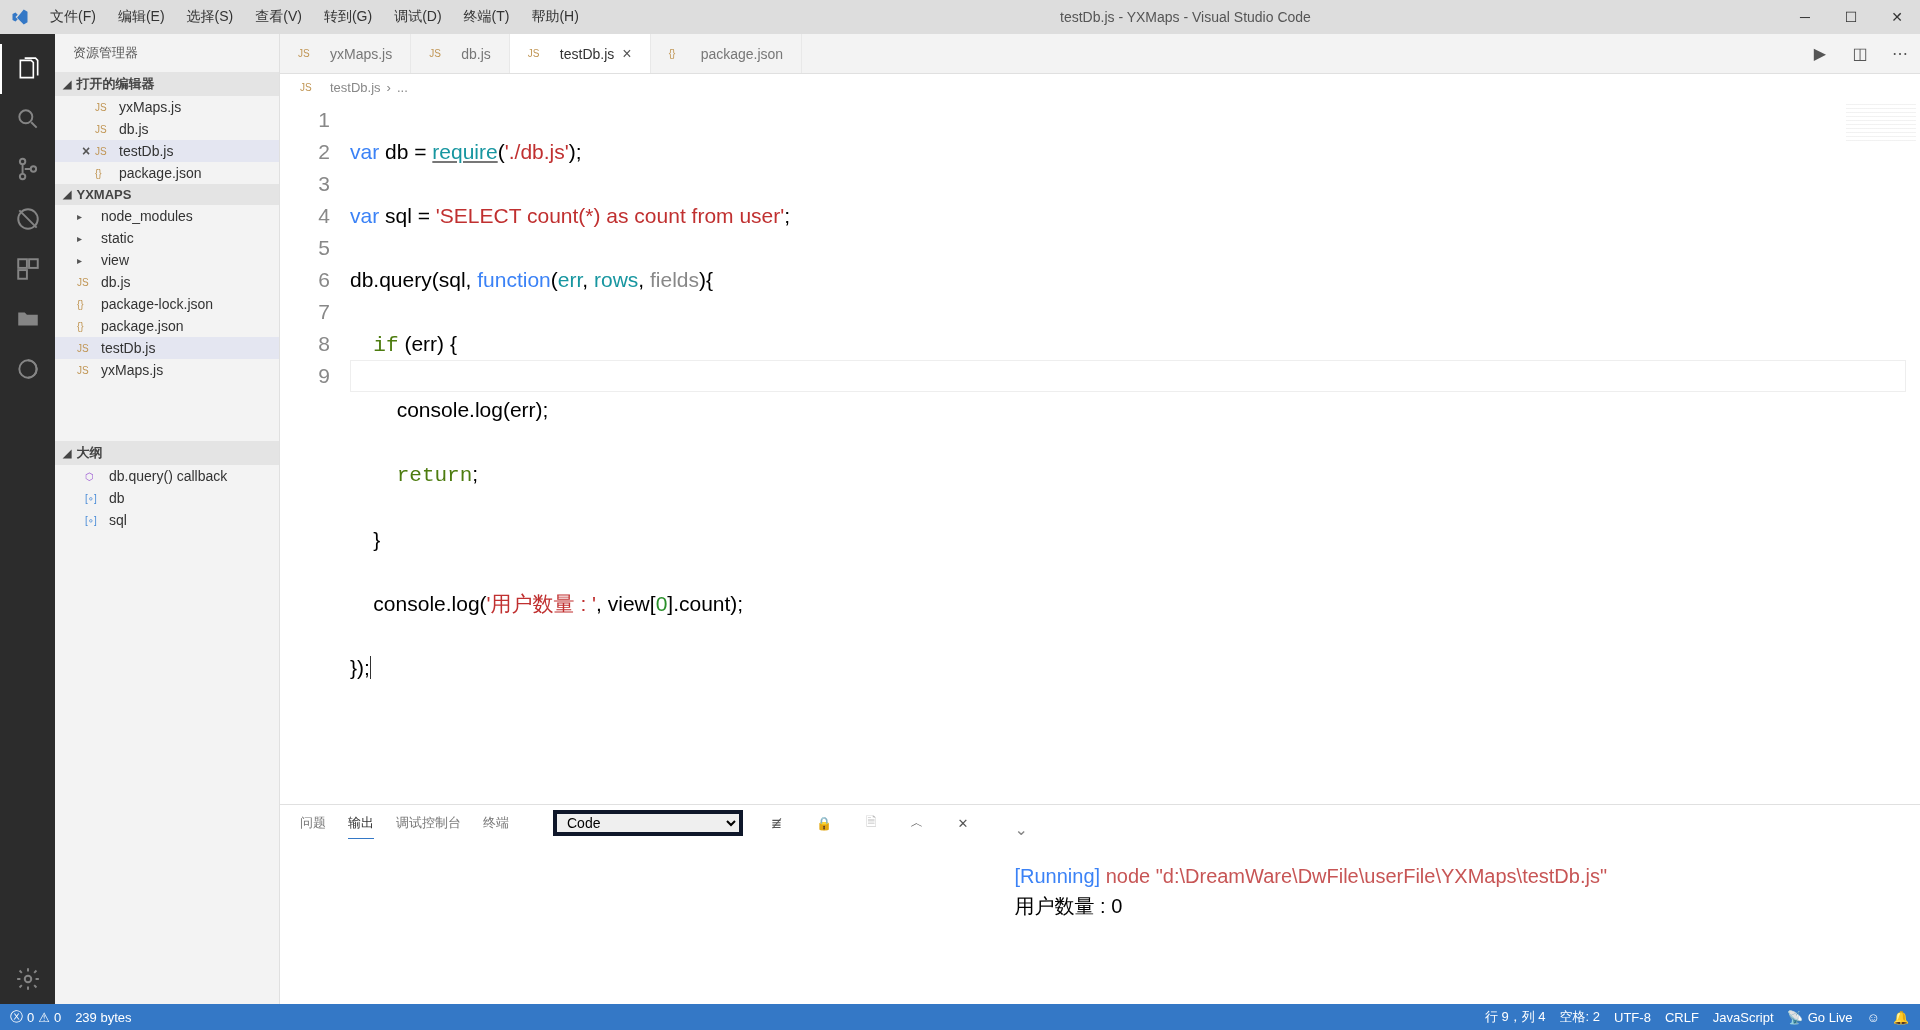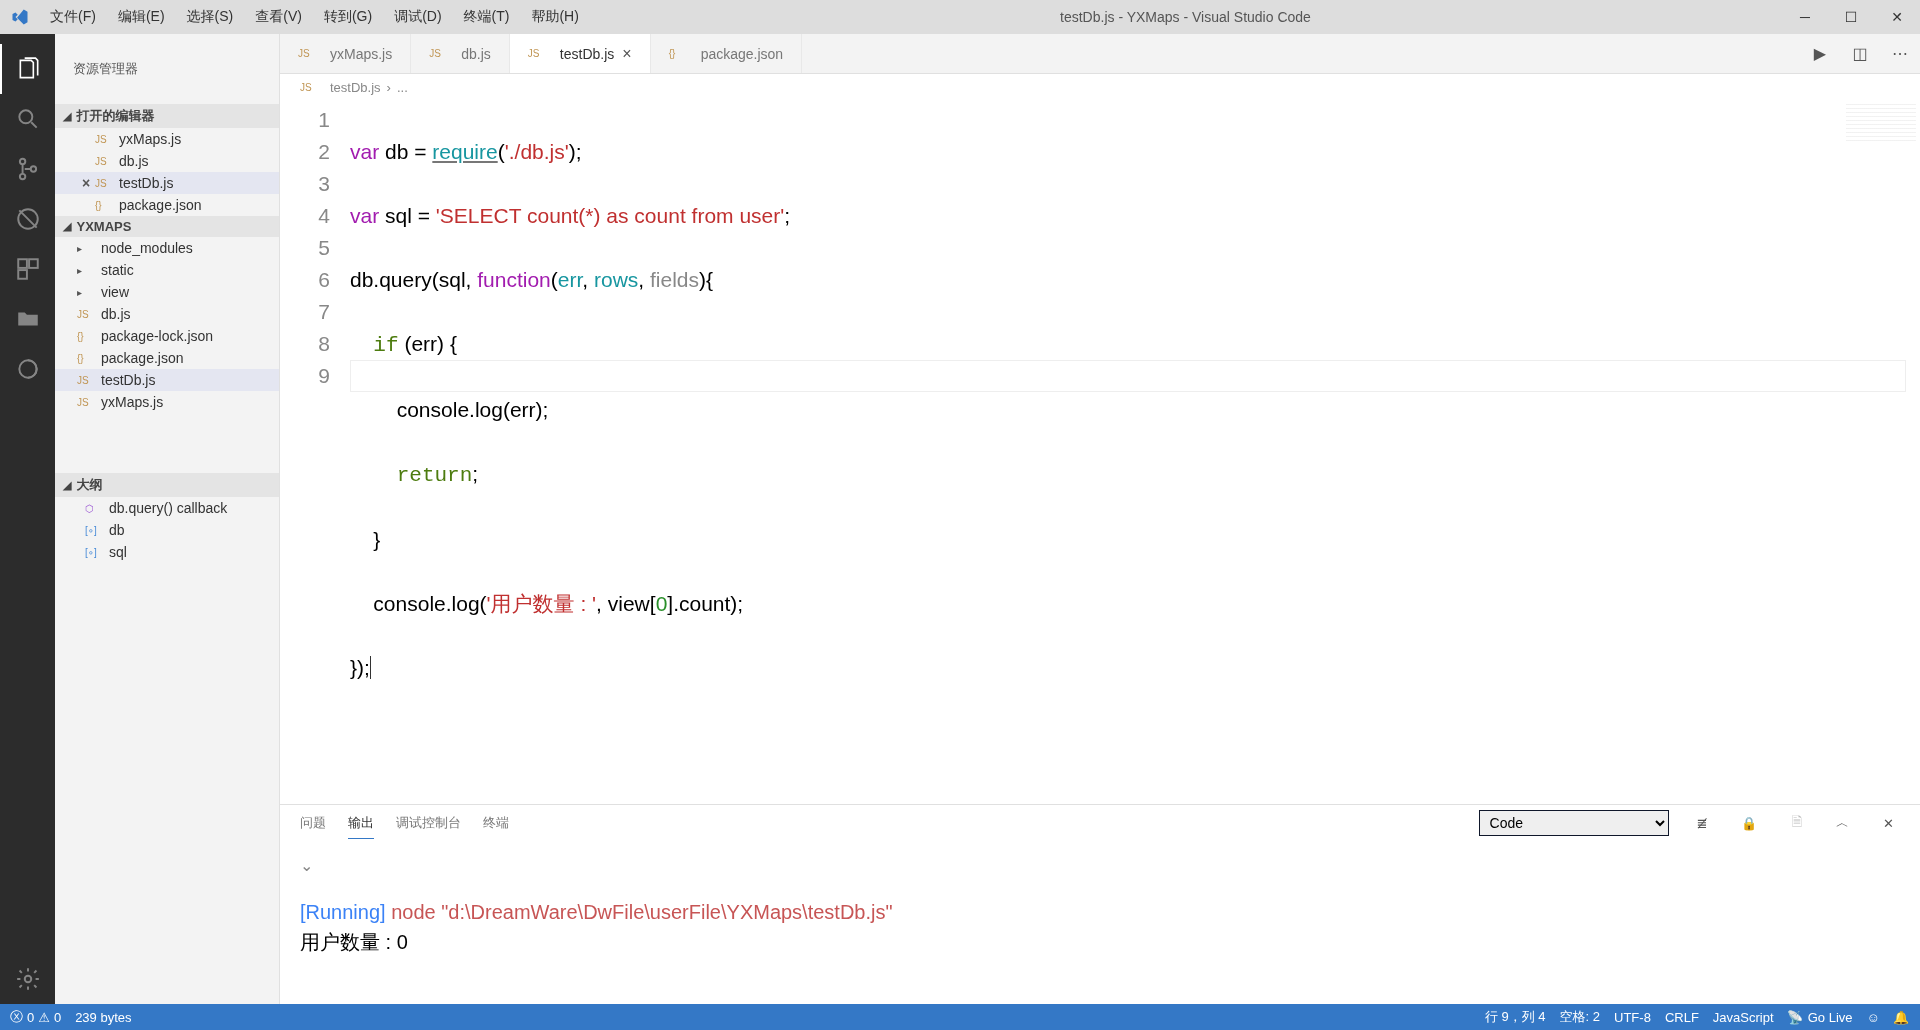--- a/index.html
+++ b/index.html
@@ -11,21 +11,21 @@
 .titlebar .menus span { padding: 0 10px; cursor: pointer; }
 .titlebar .wintitle { flex: 1; text-align: center; color: #555; }
 .titlebar .wincontrols { display: flex; }
 .titlebar .wincontrols div { width: 46px; height: 34px; display: flex; align-items: center; justify-content: center; cursor: pointer; }
 .main { flex: 1; display: flex; min-height: 0; }
 .activitybar { width: 55px; background: #2c2c2c; display: flex; flex-direction: column; align-items: center; padding-top: 10px; }
 .activitybar .aitem { width: 55px; height: 50px; display: flex; align-items: center; justify-content: center; cursor: pointer; color: #858585; }
 .activitybar .aitem.active { color: #fff; border-left: 2px solid #fff; }
 .activitybar .spacer { flex: 1; }
 .sidebar { width: 225px; background: #f3f3f3; display: flex; flex-direction: column; border-right: 1px solid #e0e0e0; }
-.sidebar .title { padding: 26px 18px; font-size: 13px; color: #555; }
+.sidebar .title { padding: 10px 18px; font-size: 13px; color: #555; }
 .section-head { background: #e4e4e4; padding: 3px 8px; font-size: 13px; font-weight: bold; color: #444; display: flex; align-items: center; cursor: pointer; }
 .section-head .chev { margin-right: 5px; font-size: 11px; }
 .sidebar .item { padding: 3px 8px 3px 22px; font-size: 14px; color: #333; display: flex; align-items: center; cursor: pointer; }
 .sidebar .item.indent2 { padding-left: 30px; }
 .sidebar .item.active { background: #e4e6f1; }
 .sidebar .item .close { width: 18px; text-align: center; color: #555; font-weight: bold; }
 .sidebar .item .nocl { width: 18px; }
 .fileicon { width: 20px; font-size: 10px; font-weight: normal; margin-right: 4px; display: inline-flex; align-items: center; }
 .fileicon.js { color: #c09553; }
 .fileicon.json { color: #c09553; }
@@ -39,33 +39,33 @@
 .tab.active { background: #fff; color: #333; }
 .tab .tclose { color: #555; font-size: 16px; }
 .tabs .tspacer { flex: 1; }
 .tabs .tbtn { width: 40px; display: flex; align-items: center; justify-content: center; color: #555; cursor: pointer; }
 .breadcrumb { height: 26px; padding: 0 20px; font-size: 13px; color: #888; display: flex; align-items: center; gap: 6px; }
 .code-area { flex: 1; display: flex; font-family: Consolas, monospace; font-size: 21px; position: relative; }
 .gutter { width: 70px; text-align: right; color: #888; padding-right: 20px; line-height: 32px; padding-top: 4px; }
 .code { flex: 1; line-height: 32px; padding-top: 4px; white-space: pre; position: relative; }
 .code .hl-line { position: absolute; left: 0; right: 14px; top: 260px; height: 32px; border: 1px solid #eee; pointer-events: none; }
 .minimap { position: absolute; right: 4px; top: 4px; width: 70px; height: 40px; background: repeating-linear-gradient(#ddd, #ddd 1px, #fff 1px, #fff 4px); opacity: 0.4; }
-.k-blue { color: #a21caf; }
+.k-blue { color: #3b82f6; }
 .k-teal { color: #1796a0; }
 .k-red { color: #c03030; }
 .k-green { color: #2a8f2a; }
 .k-gray { color: #888; }
 .k-purple { color: #4d7c0f; font-family: Liberation Mono, monospace; }
 .cursor { border-left: 1px solid #333; }
-.panel { height: 200px; border-top: 1px solid #e0e0e0; display: flex; flex-direction: column; }
+.panel { height: 200px; border-top: 1px solid #e0e0e0; display: flex; }
 .panel-tabs { height: 36px; display: flex; align-items: center; padding: 0 20px; gap: 22px; font-size: 13px; color: #777; }
 .panel-tabs .ptab { cursor: pointer; padding: 6px 0; }
 .panel-tabs .ptab.active { color: #333; border-bottom: 1px solid #3478c6; }
 .panel-tabs .pspacer { flex: 1; }
-.panel-tabs select { width: 190px; height: 26px; border: 1px solid #0f172a; font-size: 14px; padding: 0 6px; }
+.panel-tabs select { width: 190px; height: 26px; border: 4px solid #0f172a; font-size: 14px; padding: 0 6px; }
 .panel-tabs .pbtn { cursor: pointer; color: #555; padding: 0 6px; }
 .panel-body { flex: 1; padding: 10px 20px; font-family: Consolas, "Microsoft YaHei", monospace; font-size: 20px; line-height: 30px; }
 .out-blue { color: #3b82f6; }
 .out-red { color: #c75555; }
 .statusbar { height: 26px; background: #3478c6; color: #fff; display: flex; align-items: center; font-size: 13px; padding: 0 10px; gap: 14px; }
 .statusbar .sbspacer { flex: 1; }
 .statusbar .sbitem { cursor: pointer; display: flex; align-items: center; gap: 4px; }
 u { text-decoration: underline; text-decoration-color: #777; margin-top: 32px; }
 </style>
 </head>

